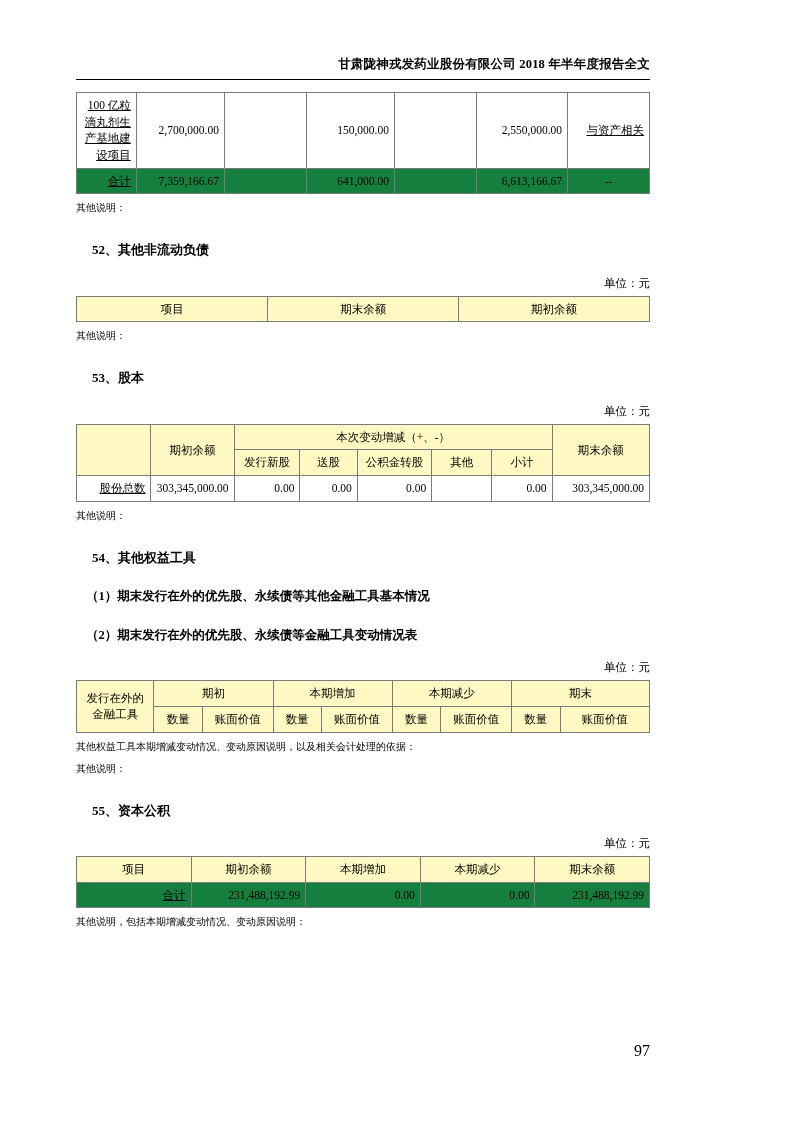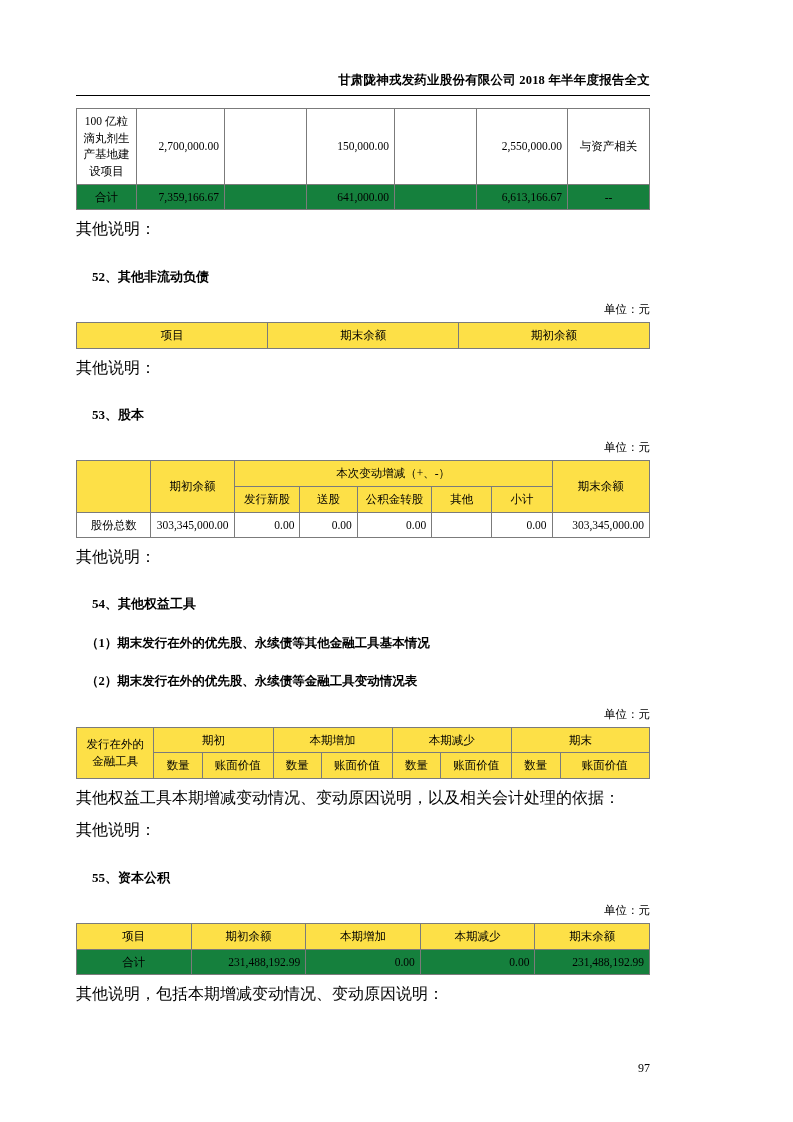--- a/index.html
+++ b/index.html
@@ -12,21 +12,21 @@
     height: 1122px;
     font-family: "Liberation Serif", "DejaVu Serif", serif;
     color: #000000;
     position: relative;
   }
   .page {
     position: relative;
     width: 726px;
     height: 1122px;
     box-sizing: border-box;
-    padding: 16px 76px;
+    padding: 0 76px;
   }
   .header {
     padding-top: 56px;
     text-align: right;
     font-size: 12.5px;
     font-weight: bold;
     letter-spacing: 0.2px;
   }
   .header-rule {
     border-top: 1px solid #000;
@@ -42,31 +42,31 @@
     font-size: 11.5px;
   }
   table.doc td, table.doc th {
     border: 1px solid #7b7b7b;
     padding: 4px 5px;
     vertical-align: middle;
     font-weight: normal;
     line-height: 1.45;
   }
   .hdr-cell {
-    background: #fde047;
+    background: #fef9c3;
     text-align: center;
   }
   .shade {
     background: #15803d;
   }
   .c { text-align: center; }
   .r { text-align: right; margin-left: 44px; }
-  .l { text-align: center; }
+  .l { text-align: right; text-decoration: underline; }
   .note {
-    font-size: 16px;
+    font-size: 10px;
     margin: 5px 0 0 0;
     line-height: 1.7;
   }
   .sec-title {
     font-size: 13px;
     font-weight: bold;
     margin: 22px 0 0 16px;
     line-height: 1.8;
   }
   .sub-title {
@@ -76,22 +76,22 @@
     line-height: 1.8;
   }
   .unit {
     font-size: 11.5px;
     text-align: right;
     margin: 14px 0 5px 0;
   }
   .pagenum {
     position: absolute;
     right: 76px;
-    bottom: 46px;
-    font-size: 12px;
+    bottom: 62px;
+    font-size: 16px;
     text-align: center;
   }
 </style>
 </head>
 <body>
 
 <div class="page">
 
   <div class="header">
     <span>甘肃陇神戎发药业股份有限公司 2018 年半年度报告全文</span>

